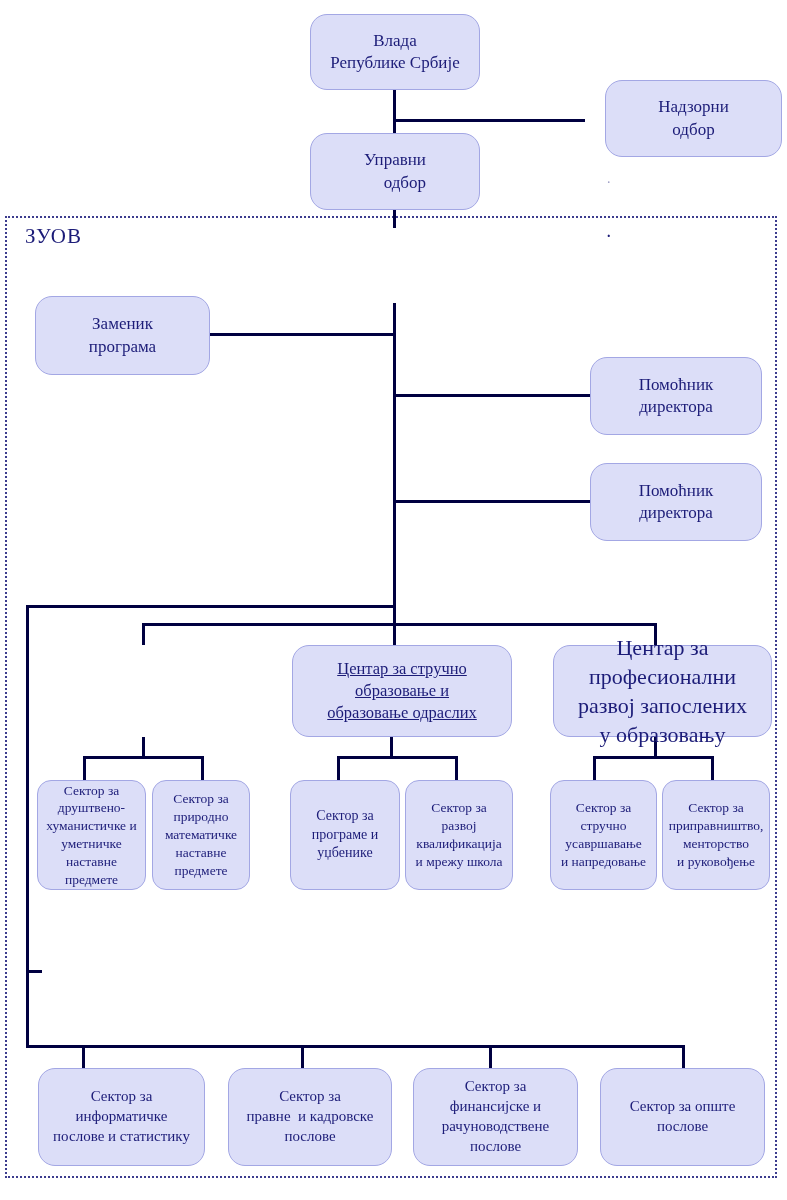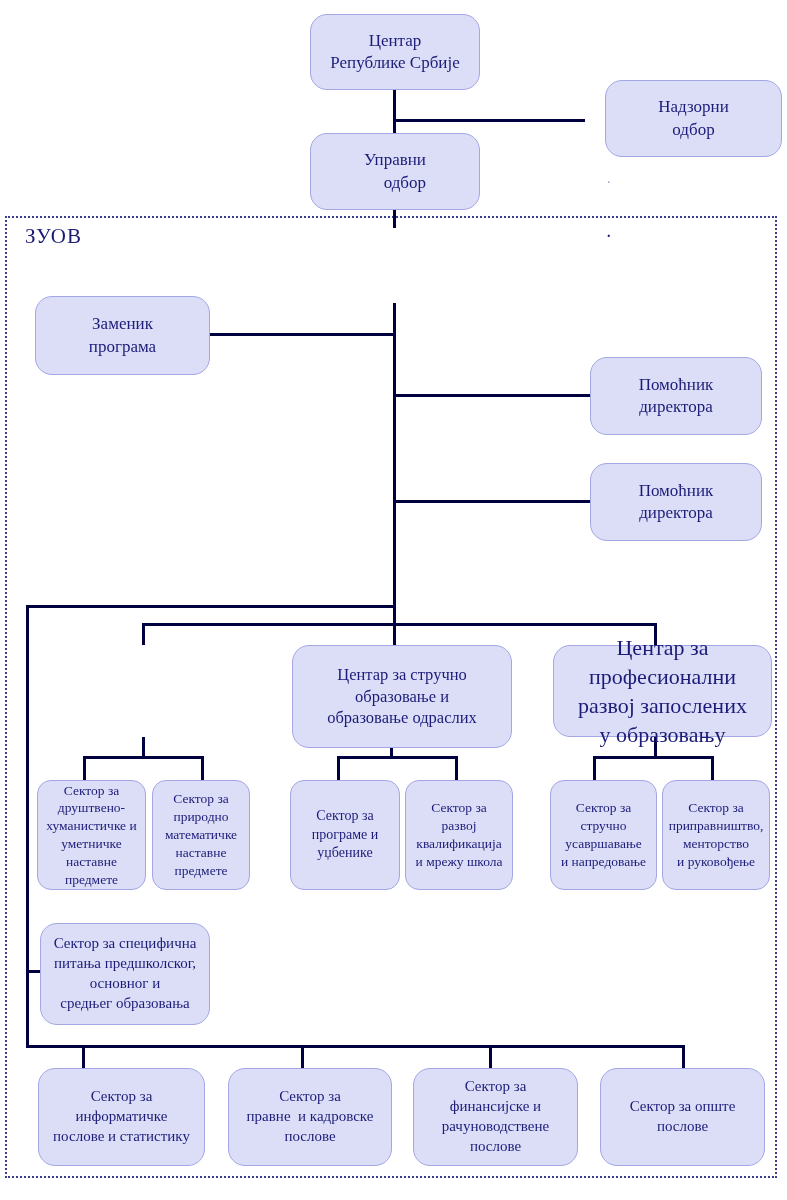--- a/index.html
+++ b/index.html
@@ -47,21 +47,21 @@
 
   
   .n-vlada    {left:310px;top:14px; width:170px;height:76px; font-size:17px;}
   .n-nadzorni {left:585px;top:80px; width:177px;height:77px; font-size:17px;margin-left:20px;}
   .n-upravni  {left:310px;top:133px;width:170px;height:77px; font-size:17px;text-align:right;}
   .n-direktor {left:308px;top:228px;width:172px;height:75px; font-size:19px;letter-spacing:.5px;}
   .n-zamenik  {left:35px; top:296px;width:175px;height:79px; font-size:17px;}
   .n-pomocnik1{left:590px;top:357px;width:172px;height:78px; font-size:17px;}
   .n-pomocnik2{left:590px;top:463px;width:172px;height:78px; font-size:17px;}
   .n-centar1  {left:38px; top:645px;width:219px;height:92px; font-size:16.5px;}
-  .n-centar2  {left:292px;top:645px;width:220px;height:103px; font-size:16.5px;}
+  .n-centar2  {left:292px;top:645px;width:220px;height:92px; font-size:16.5px;text-decoration:underline;}
   .n-centar3  {left:553px;top:645px;width:219px;height:92px; font-size:22px;}
   .n-s11{left:37px; top:780px;width:109px;height:110px;font-size:13.5px;border-radius:14px;}
   .n-s12{left:152px;top:780px;width:98px; height:110px;font-size:13.5px;border-radius:14px;}
   .n-s13{left:290px;top:780px;width:110px;height:110px;font-size:14px;border-radius:14px;}
   .n-s14{left:405px;top:780px;width:108px;height:110px;font-size:13.5px;border-radius:14px;}
   .n-s15{left:550px;top:780px;width:107px;height:110px;font-size:13.5px;border-radius:14px;}
   .n-s16{left:662px;top:780px;width:108px;height:110px;font-size:13.5px;border-radius:14px;}
   .n-s17{left:40px; top:923px;width:170px;height:102px;font-size:15px;}
   .n-s18{left:38px; top:1068px;width:167px;height:98px;font-size:15px;}
   .n-s19{left:228px;top:1068px;width:164px;height:98px;font-size:15px;}
@@ -104,21 +104,21 @@
   <div class="hline" style="left:593px;top:756px;width:121px;"></div>
   <div class="vline" style="left:593px;top:756px;height:24px;"></div>
   <div class="vline" style="left:711px;top:756px;height:24px;"></div>
   <div class="hline" style="left:26px;top:970px;width:16px;"></div>
   <div class="hline" style="left:26px;top:1045px;width:659px;"></div>
   <div class="vline" style="left:82px;top:1045px;height:23px;"></div>
   <div class="vline" style="left:301px;top:1045px;height:23px;"></div>
   <div class="vline" style="left:489px;top:1045px;height:23px;"></div>
   <div class="vline" style="left:682px;top:1045px;height:23px;"></div>
 
-  <div class="node n-vlada">Центар
+  <div class="node n-vlada">Влада
 Републике Србије</div>
   <div class="node n-nadzorni">Надзорни
 одбор</div>
   <div class="node n-upravni">Управни
 одбор</div>
   <div class="node n-zamenik">Заменик
 програма</div>
   <div class="node n-pomocnik1">Помоћник
 директора</div>
   <div class="node n-pomocnik2">Помоћник
@@ -148,24 +148,20 @@
 квалификација
 и мрежу школа</div>
   <div class="node n-s15">Сектор за
 стручно
 усавршавање
 и напредовање</div>
   <div class="node n-s16">Сектор за
 приправништво,
 менторство
 и руковођење</div>
-  <div class="node n-s17">Сектор за специфична
-питања предшколског,
-основног и
-средњег образовања</div>
   <div class="node n-s18">Сектор за
 информатичке
 послове и статистику</div>
   <div class="node n-s19">Сектор за
 правне  и кадровске
 послове</div>
   <div class="node n-s20">Сектор за
 финансијске и
 рачуноводствене
 послове</div>

